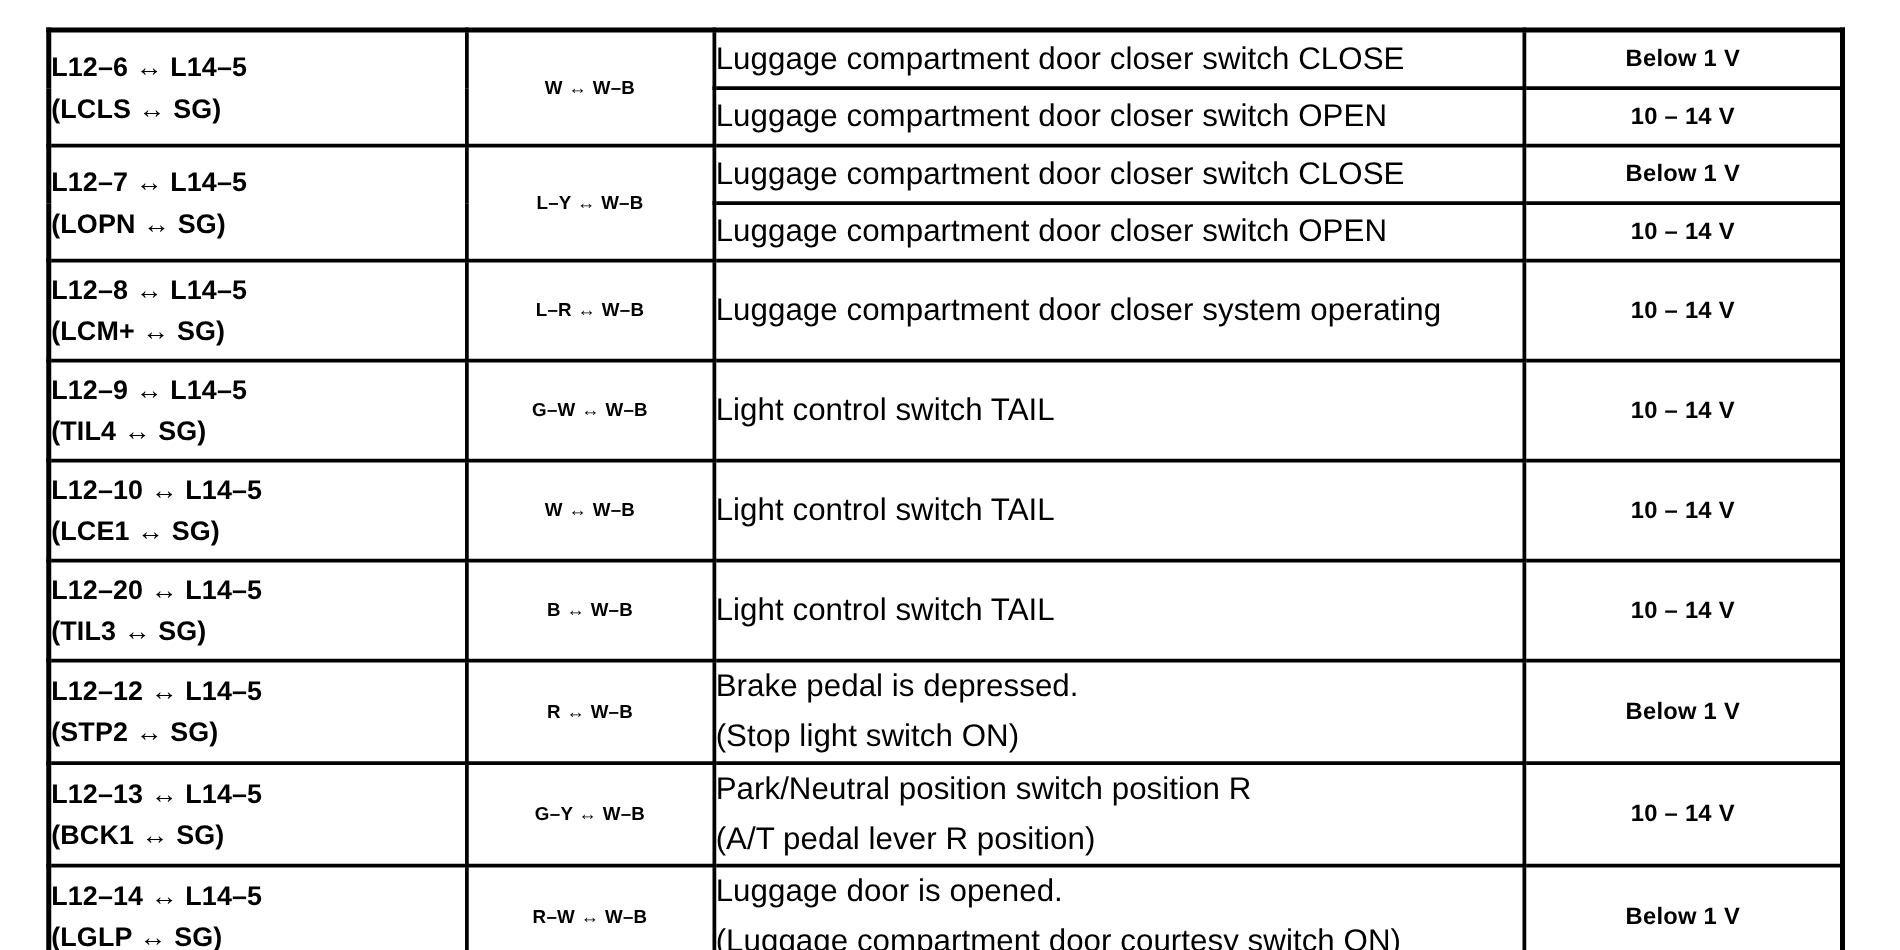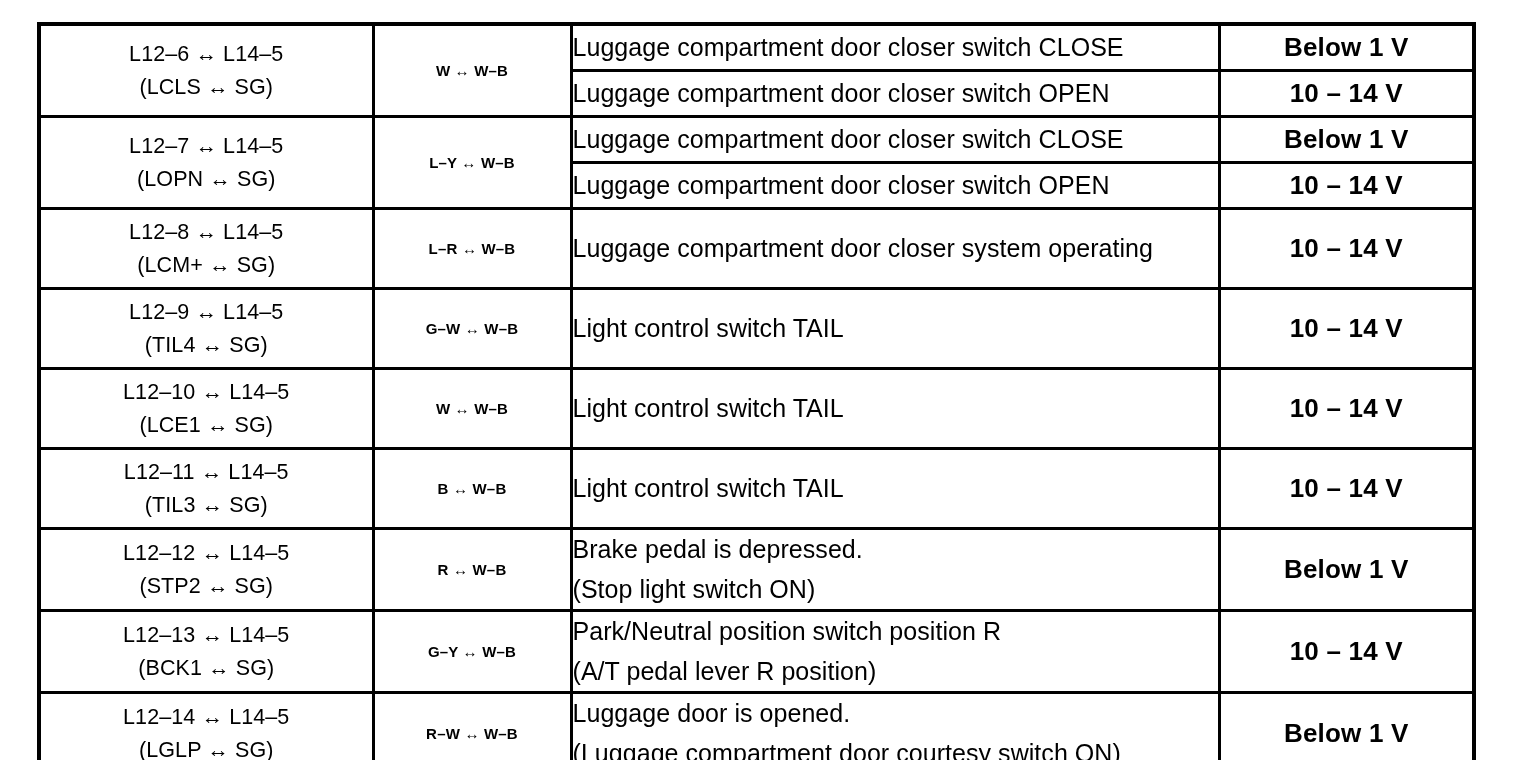--- a/index.html
+++ b/index.html
@@ -41,26 +41,25 @@
 
   
   col.c-term { width: 334px; }
   col.c-wire { width: 198px; }
   col.c-cond { width: 648px; }
   col.c-spec { width: 255px; }
 
   
   .cell-term {
     font-size: 21.5px;
-    font-weight: normal;
+    font-weight: bold;
     line-height: 1.52;
     padding: 6px 0 6px 11px;
     letter-spacing: 0.1px;
     white-space: nowrap;
-    text-align: center;
   }
   .cell-term .line2 { display: block; }
 
   .cell-wire {
     font-size: 15px;
     font-weight: bold;
     text-align: center;
     letter-spacing: 0.2px;
     white-space: nowrap;
   }
@@ -69,21 +68,21 @@
     font-size: 25px;
     font-weight: normal;
     line-height: 1.58;
     padding: 5px 0 5px 13px;
     letter-spacing: 0.05px;
     white-space: nowrap;
   }
   .cell-cond .line2 { display: block; }
 
   .cell-spec {
-    font-size: 26px;
+    font-size: 19px;
     font-weight: bold;
     text-align: center;
     letter-spacing: 0.2px;
     white-space: nowrap;
   }
 
   
   .h-sub  { height: 43px; }
   .h-full { height: 77px; }
 </style>
@@ -132,21 +131,21 @@
           <td class="cell-cond h-full"><span>Light control switch TAIL</span></td>
           <td class="cell-spec h-full">10 – 14 V</td>
         </tr>
         <tr>
           <td class="cell-term"><span>L12–10 ↔ L14–5</span><span class="line2">(LCE1 ↔ SG)</span></td>
           <td class="cell-wire">W ↔ W–B</td>
           <td class="cell-cond h-full"><span>Light control switch TAIL</span></td>
           <td class="cell-spec h-full">10 – 14 V</td>
         </tr>
         <tr>
-          <td class="cell-term"><span>L12–11 ↔ L14–5</span><span class="line2">(TIL3 ↔ SG)</span></td>
+          <td class="cell-term"><span>L12–20 ↔ L14–5</span><span class="line2">(TIL3 ↔ SG)</span></td>
           <td class="cell-wire">B ↔ W–B</td>
           <td class="cell-cond h-full"><span>Light control switch TAIL</span></td>
           <td class="cell-spec h-full">10 – 14 V</td>
         </tr>
         <tr>
           <td class="cell-term"><span>L12–12 ↔ L14–5</span><span class="line2">(STP2 ↔ SG)</span></td>
           <td class="cell-wire">R ↔ W–B</td>
           <td class="cell-cond h-full"><span>Brake pedal is depressed.</span><span class="line2">(Stop light switch ON)</span></td>
           <td class="cell-spec h-full">Below 1 V</td>
         </tr>

